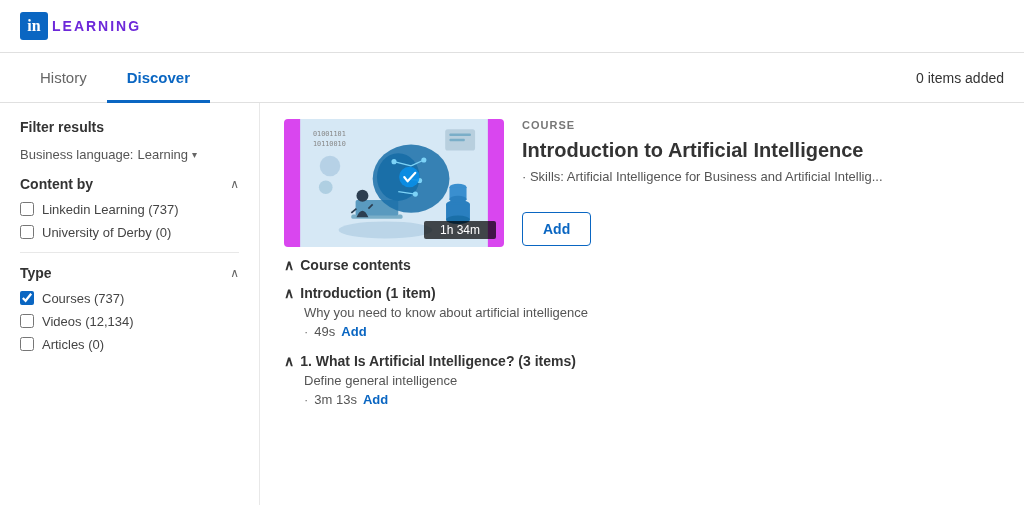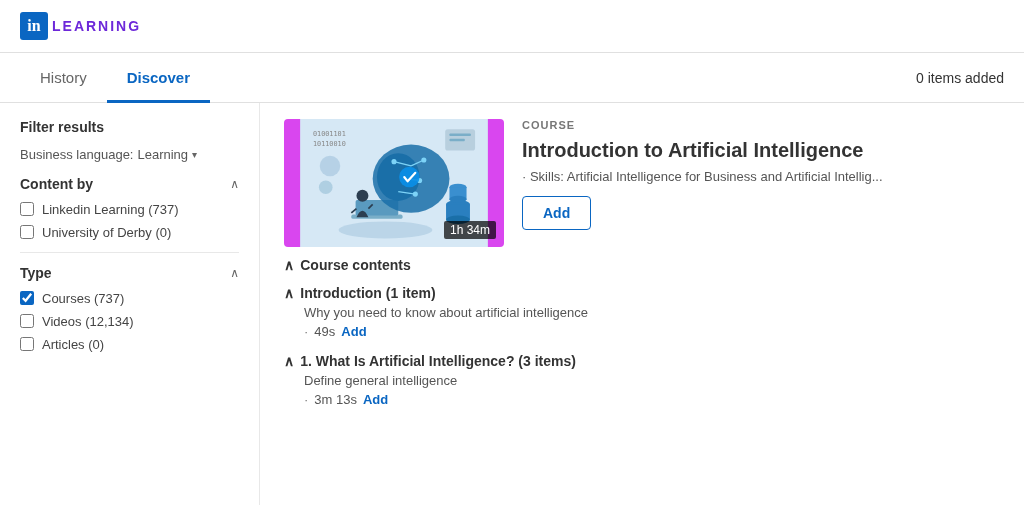--- a/index.html
+++ b/index.html
@@ -31,26 +31,26 @@
     .section-toggle { font-size: 12px; color: #666; cursor: pointer; }
     .filter-item { display: flex; align-items: flex-start; gap: 8px; margin-bottom: 8px; font-size: 13px; color: #444; }
     .filter-item input[type="checkbox"] { width: 14px; height: 14px; accent-color: #0a66c2; cursor: pointer; }
     .filter-item label { cursor: pointer; }
     .section-divider { border: none; border-top: 1px solid #e8e8e8; margin: 12px 0; }
 
     
     .content { flex: 1; padding: 16px 24px; overflow-y: auto; }
     .course-card { display: flex; gap: 18px; margin-bottom: 10px; }
     .course-thumbnail { width: 220px; min-width: 220px; height: 128px; background: #d946ef; border-radius: 4px; overflow: hidden; position: relative; }
-    .duration-badge { position: absolute; bottom: 8px; right: 8px; background: rgba(0,0,0,0.7); color: #fff; font-size: 12px; padding: 2px 6px; border-radius: 2px; }
+    .duration-badge { position: absolute; bottom: 8px; right: 8px; background: rgba(0,0,0,0.7); color: #fff; font-size: 12px; padding: 2px 16px; border-radius: 2px; }
     .course-info { flex: 1; }
     .course-type { font-size: 11px; font-weight: 600; letter-spacing: 1px; color: #777; text-transform: uppercase; margin-bottom: 6px; }
     .course-title { font-size: 20px; font-weight: 700; color: #333; margin-bottom: 6px; line-height: 1.3; }
     .course-author { font-size: 13px; color: #555; margin-bottom: 4px; }
-    .course-skills { font-size: 13px; color: #555; margin-bottom: 12px; }
+    .course-skills { font-size: 13px; color: #555; margin-bottom: 28px; }
     .add-btn { border: 1.5px solid #0a66c2; background: #fff; color: #0a66c2; font-size: 14px; font-weight: 600; padding: 8px 20px; border-radius: 4px; cursor: pointer; }
 
     
     .course-contents-header { display: flex; align-items: center; gap: 6px; font-size: 14px; font-weight: 600; color: #333; margin-bottom: 12px; cursor: pointer; }
     .section-item { margin-bottom: 14px; }
     .section-item-title { font-size: 14px; font-weight: 600; color: #333; display: flex; align-items: center; gap: 6px; margin-bottom: 4px; }
     .section-item-desc { font-size: 13px; color: #555; margin-left: 20px; margin-bottom: 4px; }
     .section-item-meta { font-size: 13px; color: #555; margin-left: 20px; display: flex; align-items: center; gap: 6px; }
     .inline-add { color: #0a66c2; font-weight: 600; font-size: 13px; cursor: pointer; }
     .dot-bullet { color: #777; }

